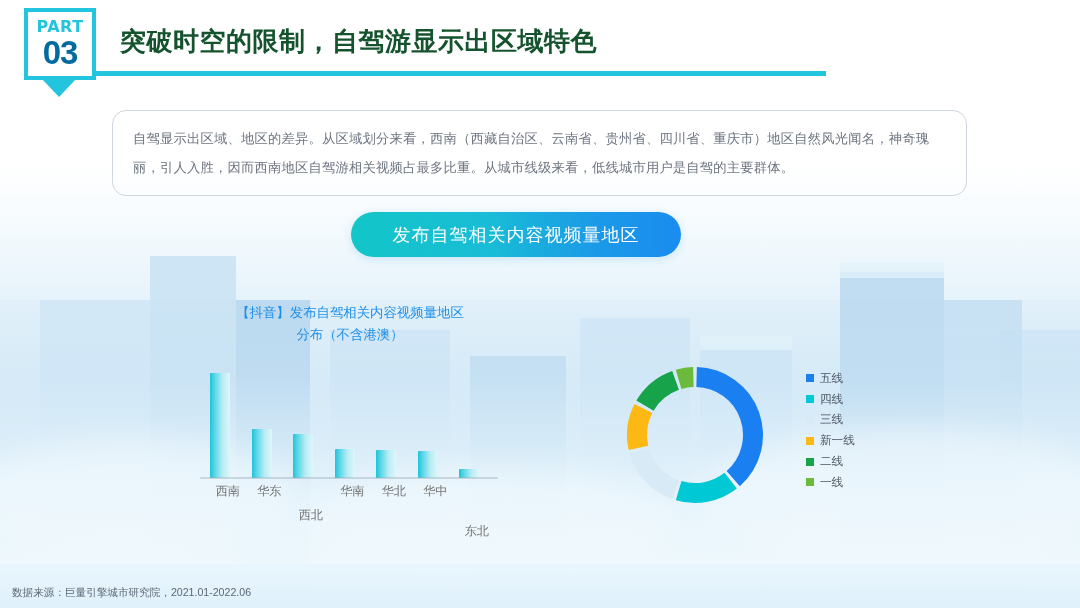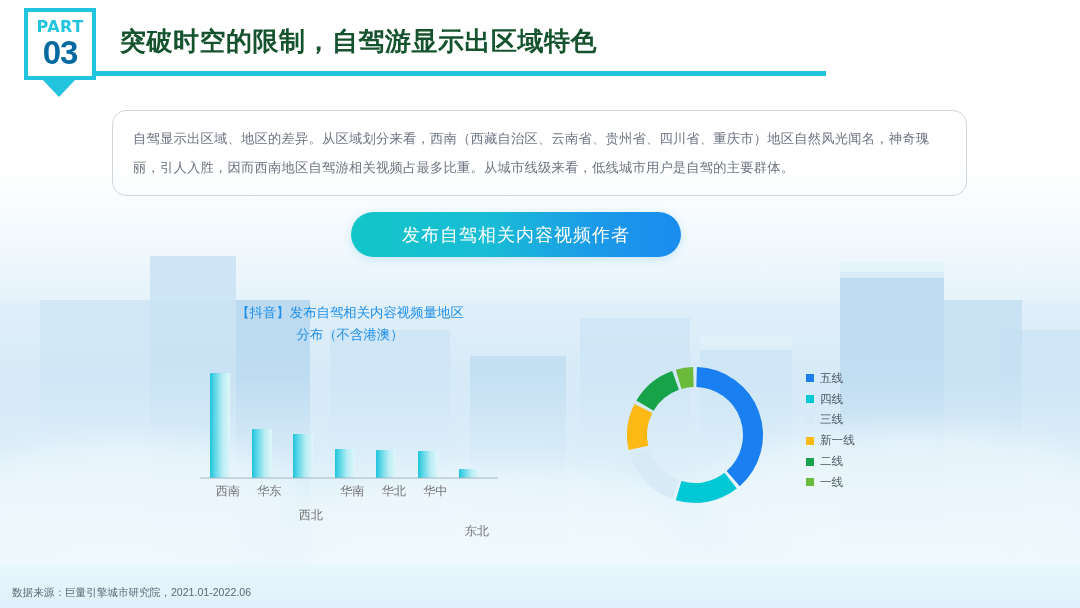--- a/index.html
+++ b/index.html
@@ -112,21 +112,21 @@
     <div class="part-num">03</div>
   </div>
   <div class="badge-arrow"></div>
   <div class="headline">突破时空的限制，自驾游显示出区域特色</div>
 
   <div class="note-box">
     <div class="note-text">自驾显示出区域、地区的差异。从区域划分来看，西南（西藏自治区、云南省、贵州省、四川省、重庆市）地区自然风光闻名，神奇瑰丽，引人入胜，因而西南地区自驾游相关视频占最多比重。从城市线级来看，低线城市用户是自驾的主要群体。</div>
   </div>
 
   <div class="pill">
-    <span class="pill-text">发布自驾相关内容视频作者</span>
+    <span class="pill-text">发布自驾相关内容视频量地区</span>
   </div>
 
   <div class="chart-title ctitle-left">
     <div>【抖音】发布自驾相关内容视频量地区</div>
     <div>分布（不含港澳）</div>
   </div>
   <div class="bars" id="bars">
       <div class="bar-col" style="left: 6px;">
         <div class="bar" style="height: 105px;"></div>
       </div>

